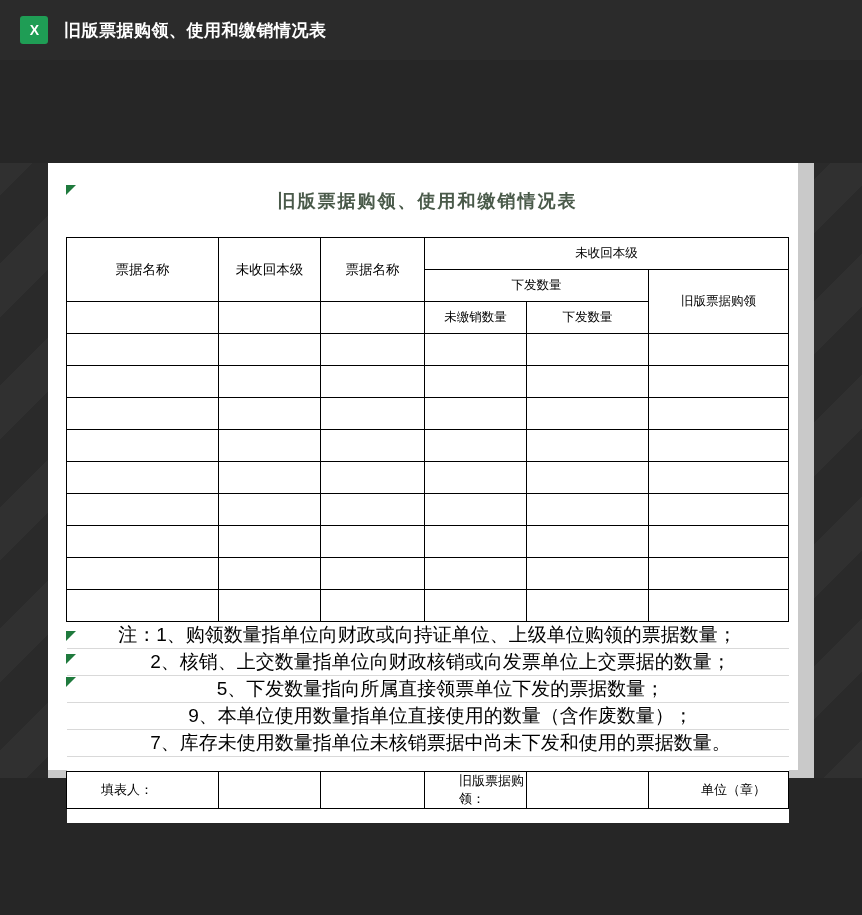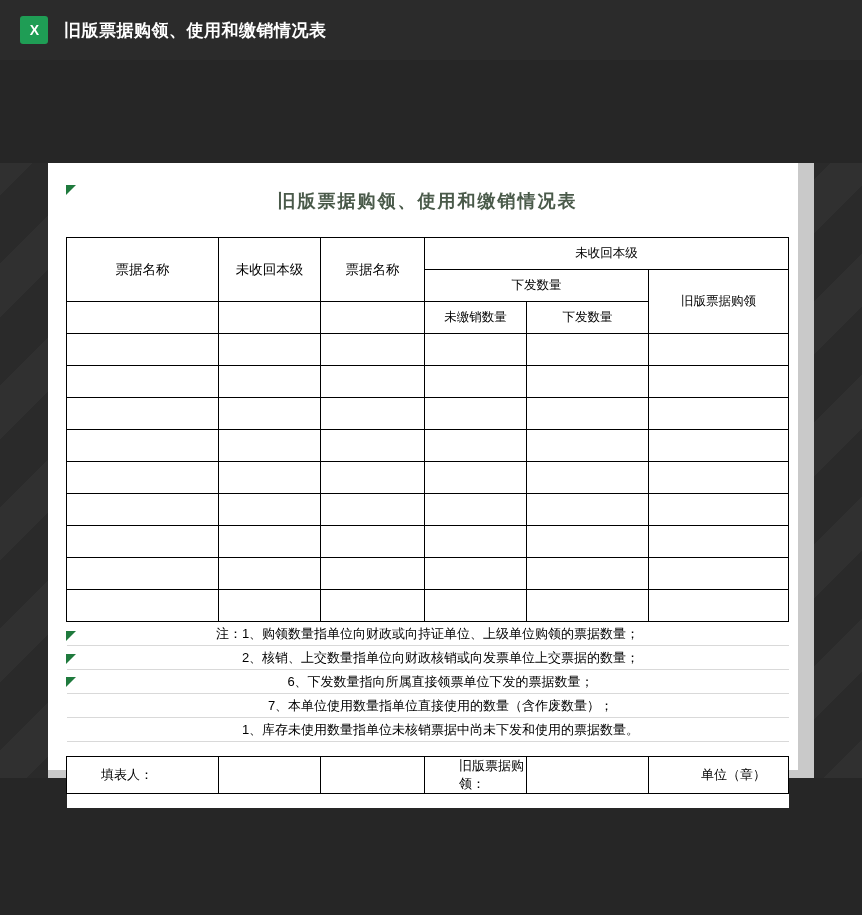--- a/index.html
+++ b/index.html
@@ -121,21 +121,21 @@
   .spacer-row td { border: none !important; height: 14px !important; }
   .thead-main {
     height: 62px !important;
     font-size: 13.5px;
   }
   .sub-head { height: 31px !important; font-size: 12.5px; }
   .note-row td {
     border: none !important;
     border-bottom: 1px solid #d9d9d9 !important;
     text-align: left;
-    font-size: 13px;
+    font-size: 19px;
     height: 23px !important;
     padding-left: 4px;
     white-space: nowrap;
   }
   .note-row td.indent { padding-left: 26px; }
   .footer-row td {
     height: 28px !important;
     font-size: 13px;
   }
   .footer-row td.lbl-left { text-align: left; padding-left: 34px; }
@@ -290,27 +290,27 @@
 
       <tr class="note-row">
         <td colspan="6">
           <span>注：</span><span>1、购领数量指单位向财政或向持证单位、上级单位购领的票据数量；</span>
         </td>
       </tr>
       <tr class="note-row">
         <td colspan="6" class="indent">2、核销、上交数量指单位向财政核销或向发票单位上交票据的数量；</td>
       </tr>
       <tr class="note-row">
-        <td colspan="6" class="indent">6、下发数量指向所属直接领票单位下发的票据数量；</td>
-      </tr>
-      <tr class="note-row">
-        <td colspan="6" class="indent">7、本单位使用数量指单位直接使用的数量（含作废数量）；</td>
-      </tr>
-      <tr class="note-row">
-        <td colspan="6" class="indent">1、库存未使用数量指单位未核销票据中尚未下发和使用的票据数量。</td>
+        <td colspan="6" class="indent">5、下发数量指向所属直接领票单位下发的票据数量；</td>
+      </tr>
+      <tr class="note-row">
+        <td colspan="6" class="indent">9、本单位使用数量指单位直接使用的数量（含作废数量）；</td>
+      </tr>
+      <tr class="note-row">
+        <td colspan="6" class="indent">7、库存未使用数量指单位未核销票据中尚未下发和使用的票据数量。</td>
       </tr>
 
       <tr class="spacer-row">
         <td class="nb-b"></td>
         <td class="nb-b"></td>
         <td class="nb-b"></td>
         <td class="nb-b"></td>
         <td class="nb-b"></td>
         <td class="nb-b"></td>
       </tr>

